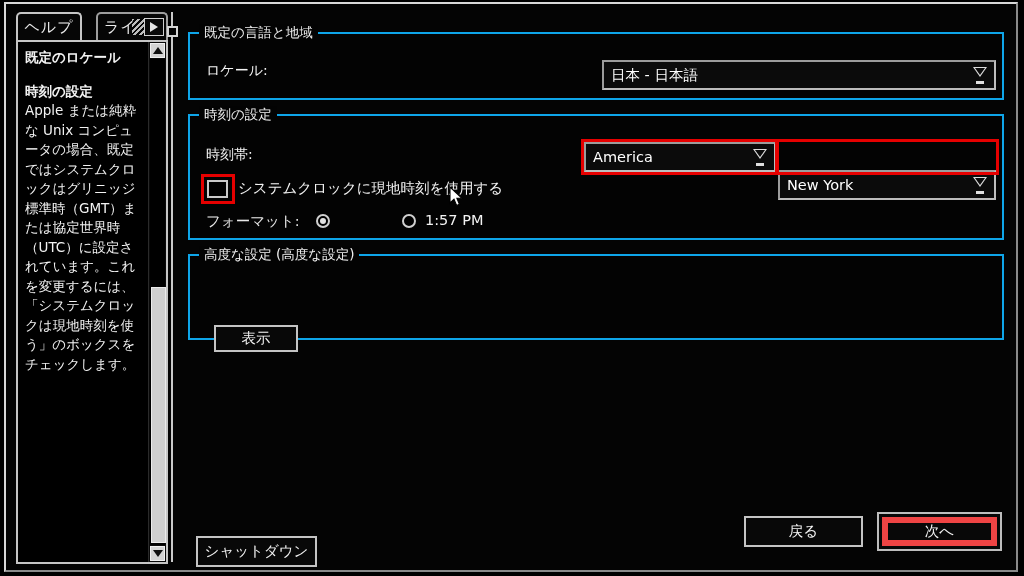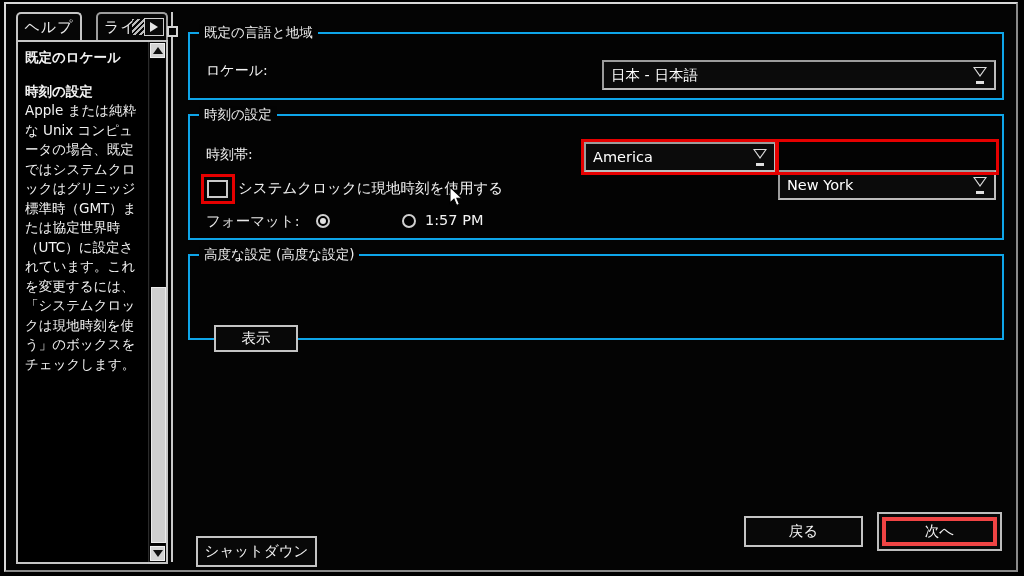--- a/index.html
+++ b/index.html
@@ -407,21 +407,21 @@
   #btn-shutdown { left: 14px; top: 526px; width: 121px; height: 31px; }
   #btn-back { left: 562px; top: 506px; width: 119px; height: 31px; }
   #btn-next {
     left: 695px; top: 502px; width: 125px; height: 39px;
     border: 2px solid #bdbdbd;
     padding: 3px;
   }
   #btn-next .inner {
     width: 100%;
     height: 100%;
-    border: 4px solid #ef4444;
+    border: 6px solid #ef4444;
     box-sizing: border-box;
     display: flex;
     align-items: center;
     justify-content: center;
     background: #080808;
   }
 
   
   #mouse-cursor {
     position: absolute;

